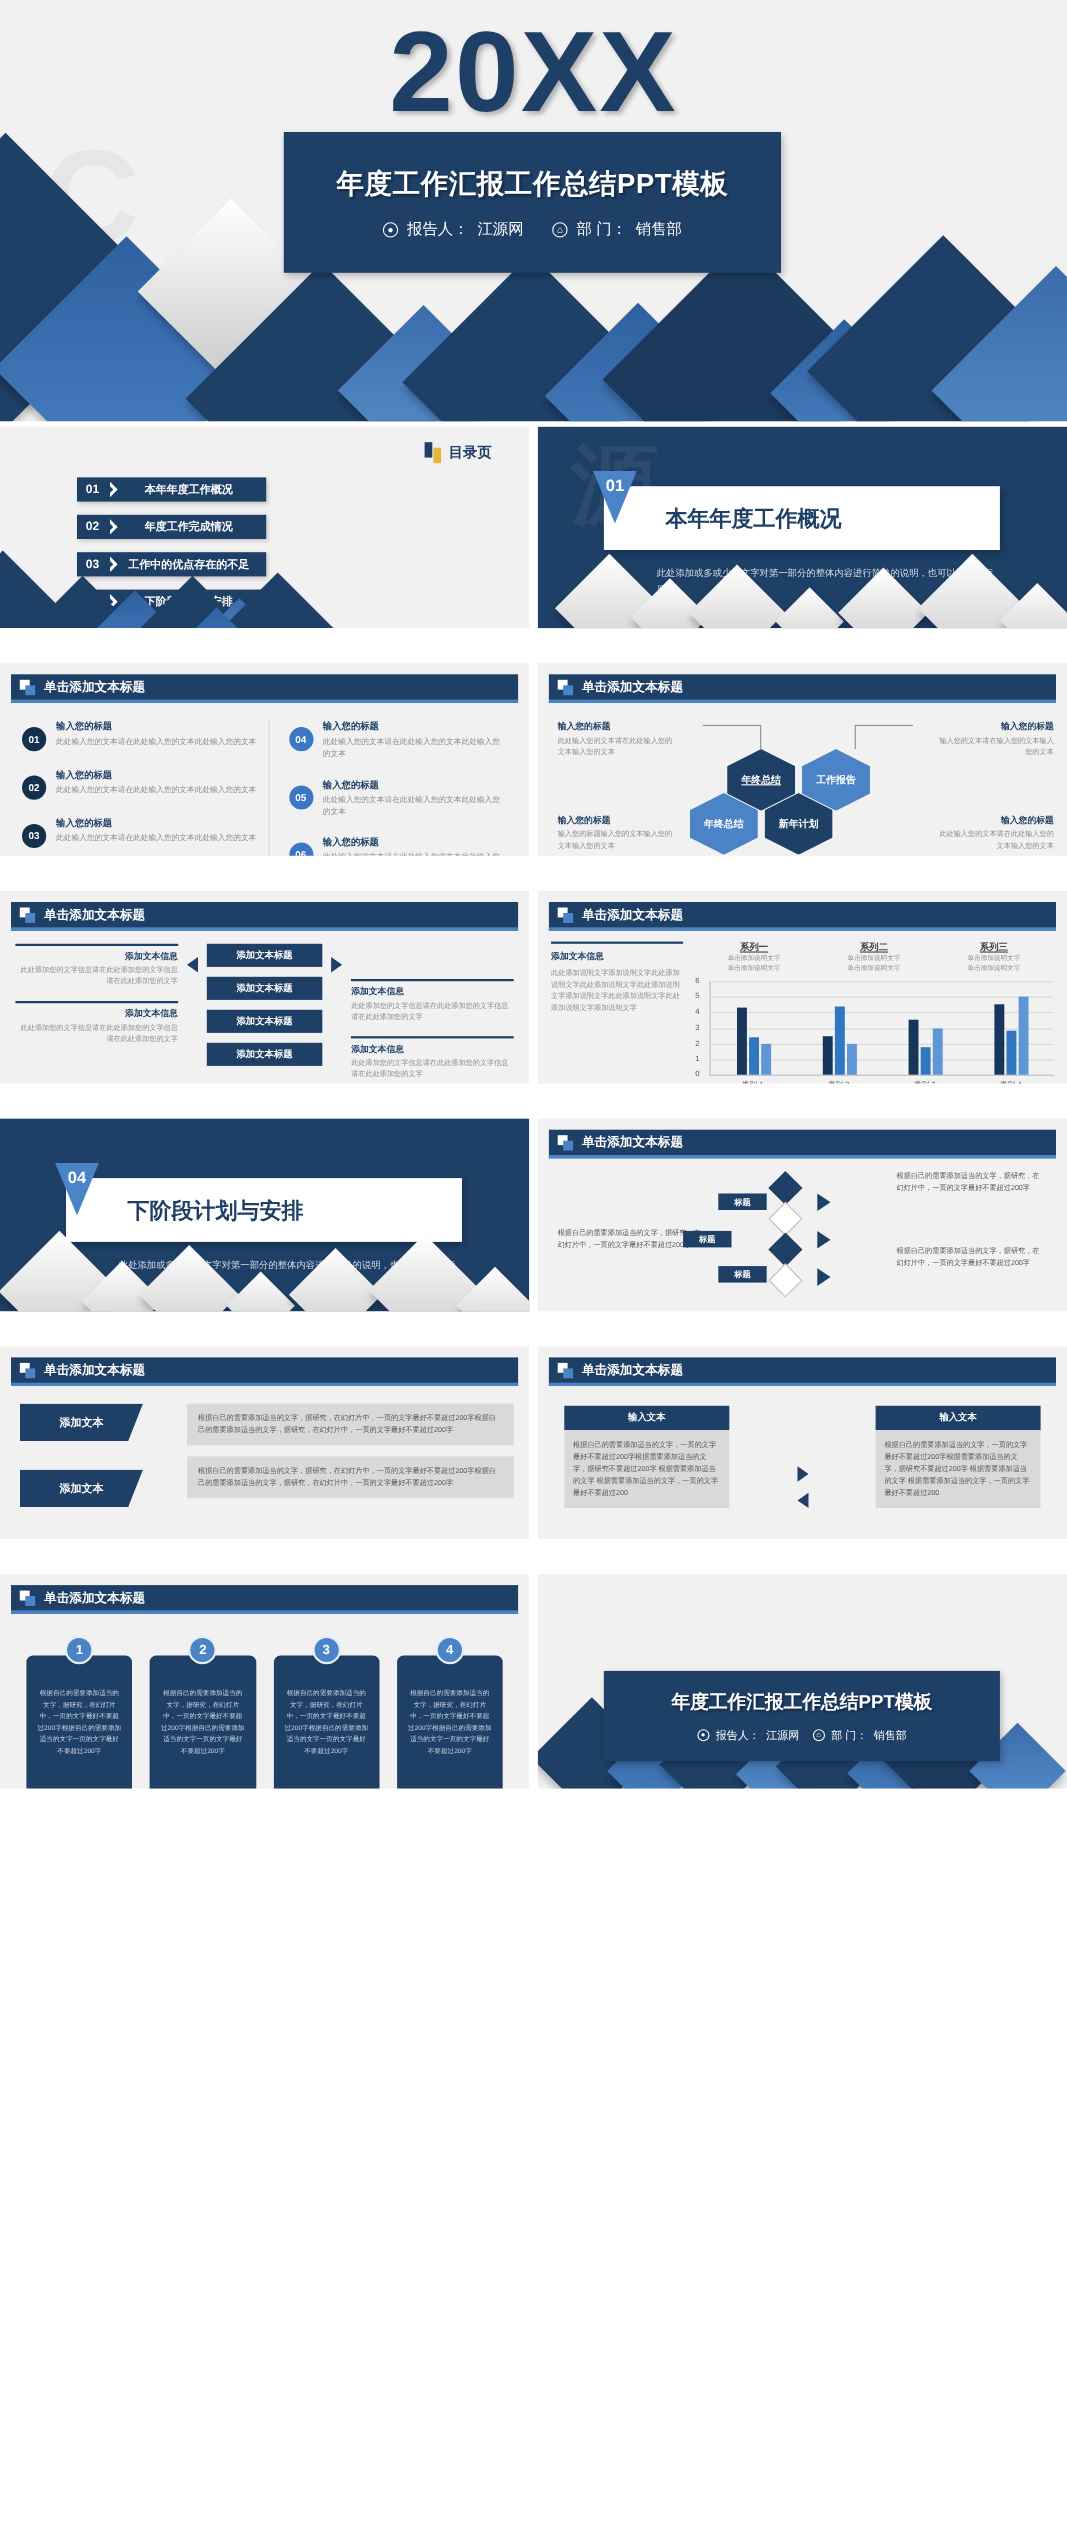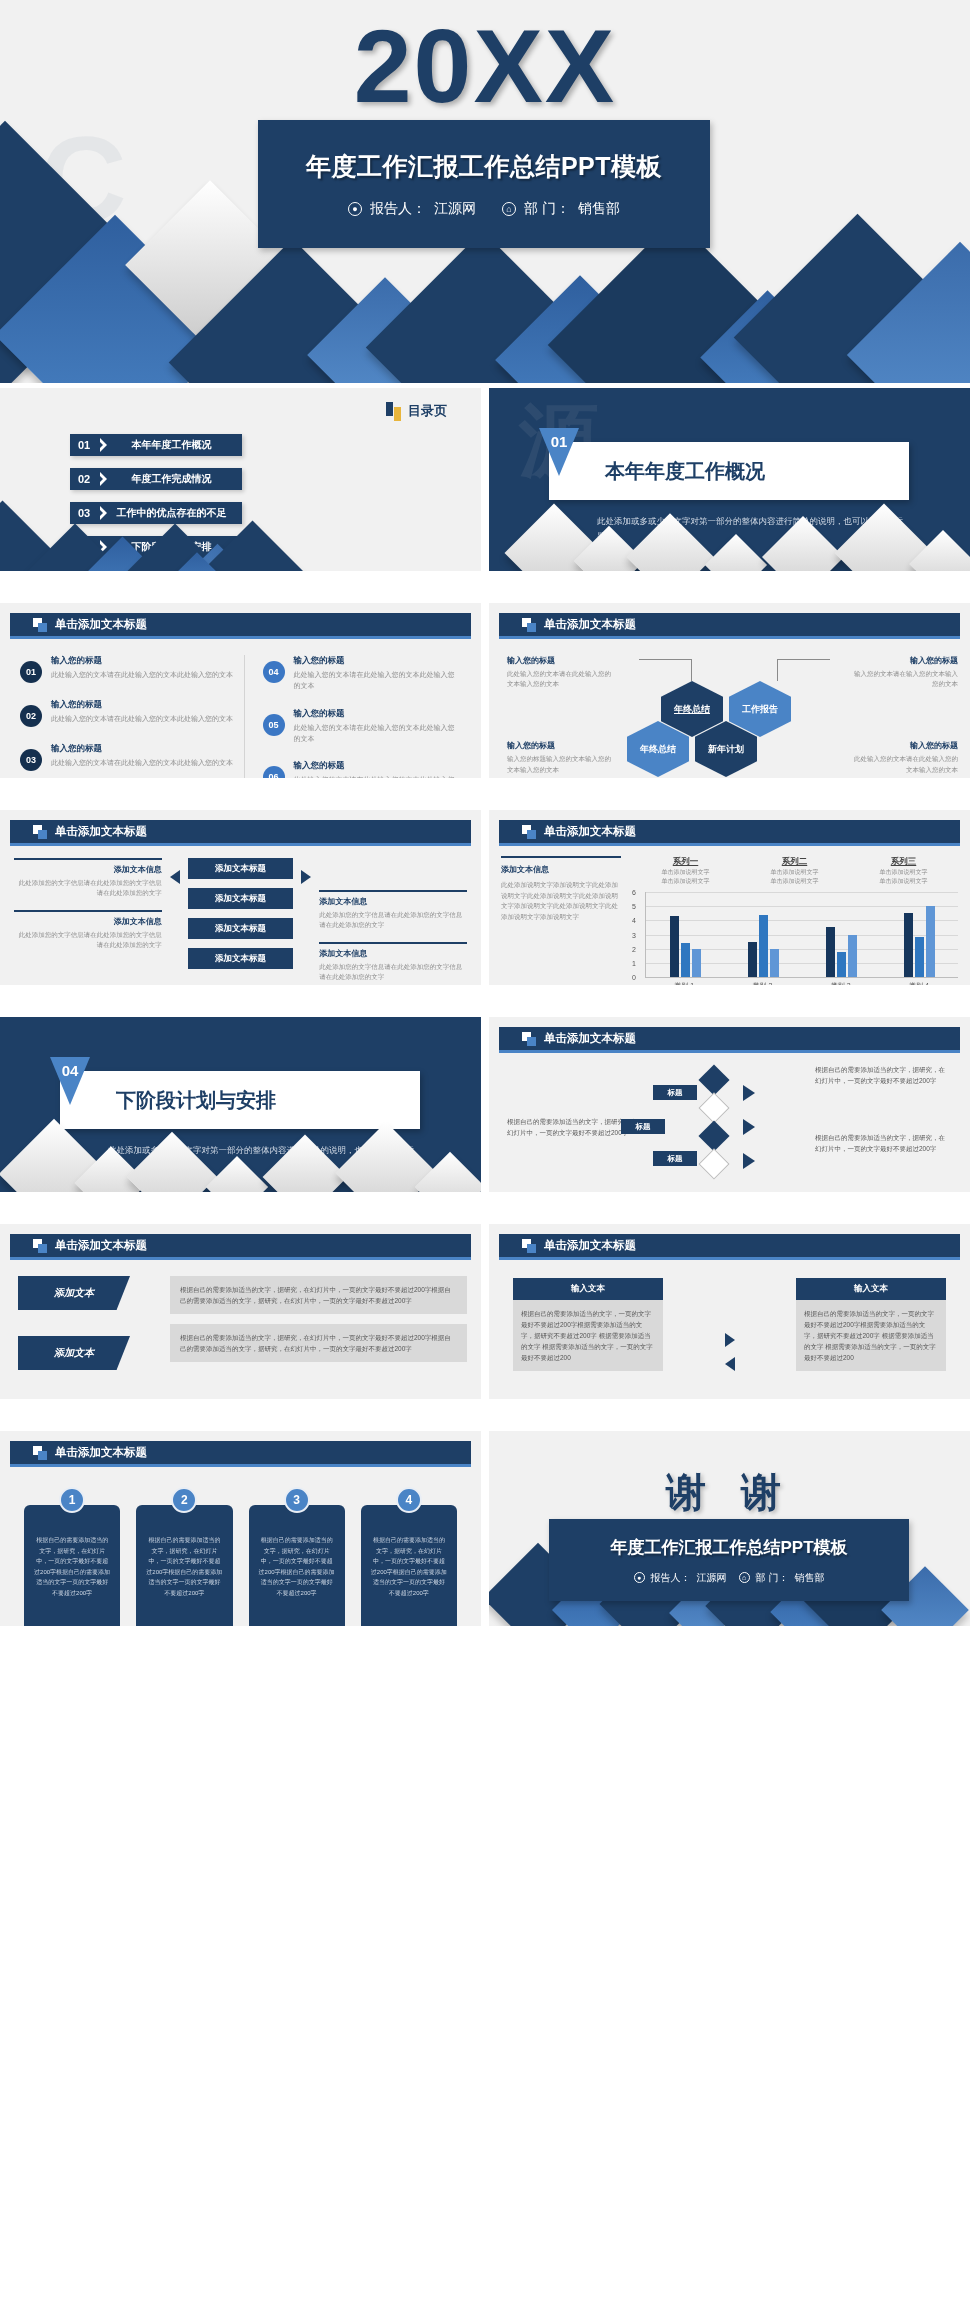--- a/index.html
+++ b/index.html
@@ -57,21 +57,21 @@
   .navy  { background: #1e3f66; }
   .navy2 { background: #1b3a5e; }
   .blue  { background: linear-gradient(135deg,#2f5f9e 0%, #4a84c6 100%); }
   .blue2 { background: linear-gradient(135deg,#3b6cab 0%, #5a92d0 100%); }
   .gry   { background: linear-gradient(135deg,#ffffff 0%, #c9c9c9 100%); }
   .sh    { box-shadow: 4px 4px 7px rgba(0,0,0,0.22); }
 
   
   .hdr {
     position: absolute; left: 10px; right: 10px; top: 10px; height: 26px;
-    background: #1e3f66; display: flex; align-items: center; padding-left: 23px;
+    background: #1e3f66; display: flex; align-items: center; padding-left: 8px;
     border-bottom: 3px solid #4a84c6;
   }
   .hdr .sq { position: relative; width: 14px; height: 14px; margin-right: 8px; }
   .hdr .sq i { position: absolute; display: block; }
   .hdr .sq i.a { left:0; top:0; width:9px; height:9px; background:#ffffff; }
   .hdr .sq i.b { left:5px; top:5px; width:9px; height:9px; background:#4a84c6; }
   .hdr .t { color: #ffffff; font-size: 11.5px; font-weight: bold; }
 
   
   .toc-badge { position: absolute; right: 34px; top: 14px; display: flex; align-items: center; gap: 6px; }
@@ -624,21 +624,21 @@
 
   <div class="slide half" style="height:175px;">
     <div class="hdr">
       <span class="sq">
           <i class="a"></i>
           <i class="b"></i>
         </span>
       <span class="t">单击添加文本标题</span>
     </div>
     <div style="position:absolute;left:18px;right:14px;top:52px;display:flex;gap:12px;">
-      <div style="width:140px;font-style:italic;">
+      <div style="width:140px;">
         <div class="qshape sh" style="margin-bottom:26px;">添加文本</div>
         <div class="qshape sh">添加文本</div>
       </div>
       <div style="flex:1;">
         <div class="qbox" style="margin-bottom:10px;">根据自己的需要添加适当的文字，据研究，在幻灯片中，一页的文字最好不要超过200字根据自己的需要添加适当的文字，据研究，在幻灯片中，一页的文字最好不要超过200字</div>
         <div class="qbox">根据自己的需要添加适当的文字，据研究，在幻灯片中，一页的文字最好不要超过200字根据自己的需要添加适当的文字，据研究，在幻灯片中，一页的文字最好不要超过200字</div>
       </div>
     </div>
   </div>
 
@@ -691,21 +691,20 @@
         <div class="tube">根据自己的需要添加适当的文字，据研究，在幻灯片中，一页的文字最好不要超过200字根据自己的需要添加适当的文字一页的文字最好不要超过200字</div>
       </div>
       <div class="pillar">
         <div class="cap">4</div>
         <div class="tube">根据自己的需要添加适当的文字，据研究，在幻灯片中，一页的文字最好不要超过200字根据自己的需要添加适当的文字一页的文字最好不要超过200字</div>
       </div>
     </div>
   </div>
 
   <div class="slide half" id="thanks" style="height:195px;">
-    <div class="thx">谢 谢</div>
     <div class="thx-band">
       <div class="t">年度工作汇报工作总结PPT模板</div>
       <div class="m">
         <span class="ic">●</span>
         <span>报告人：</span>
         <span>江源网</span>
         <span class="gap"></span>
         <span class="ic">⌂</span>
         <span>部 门：</span>
         <span>销售部</span>

